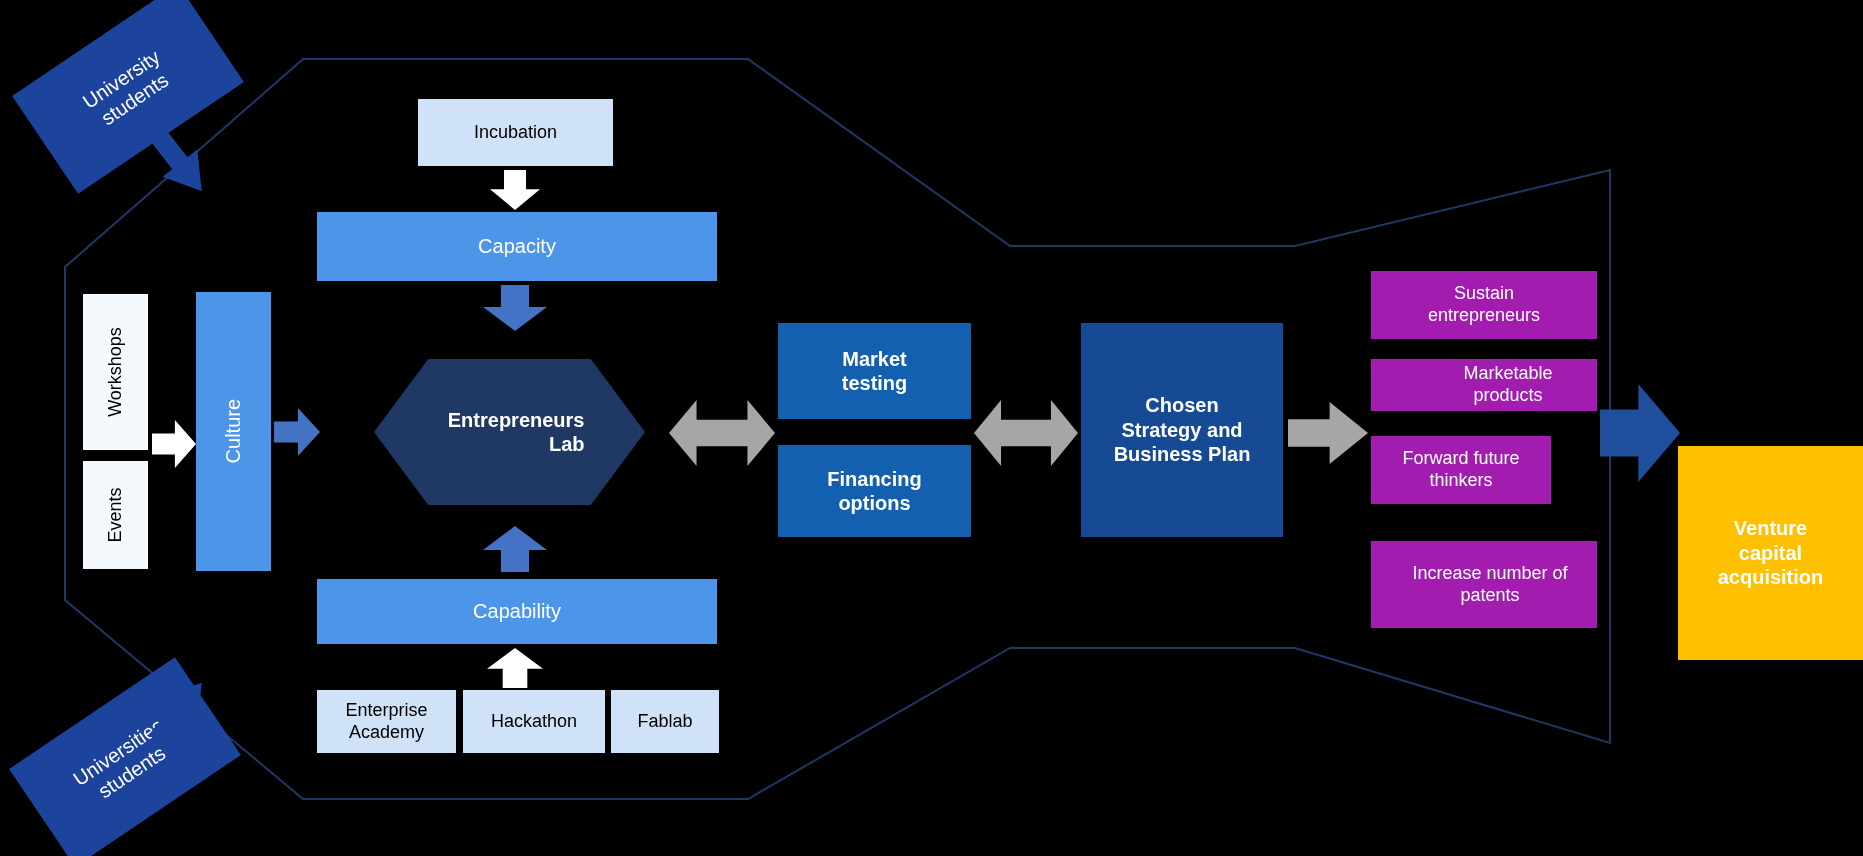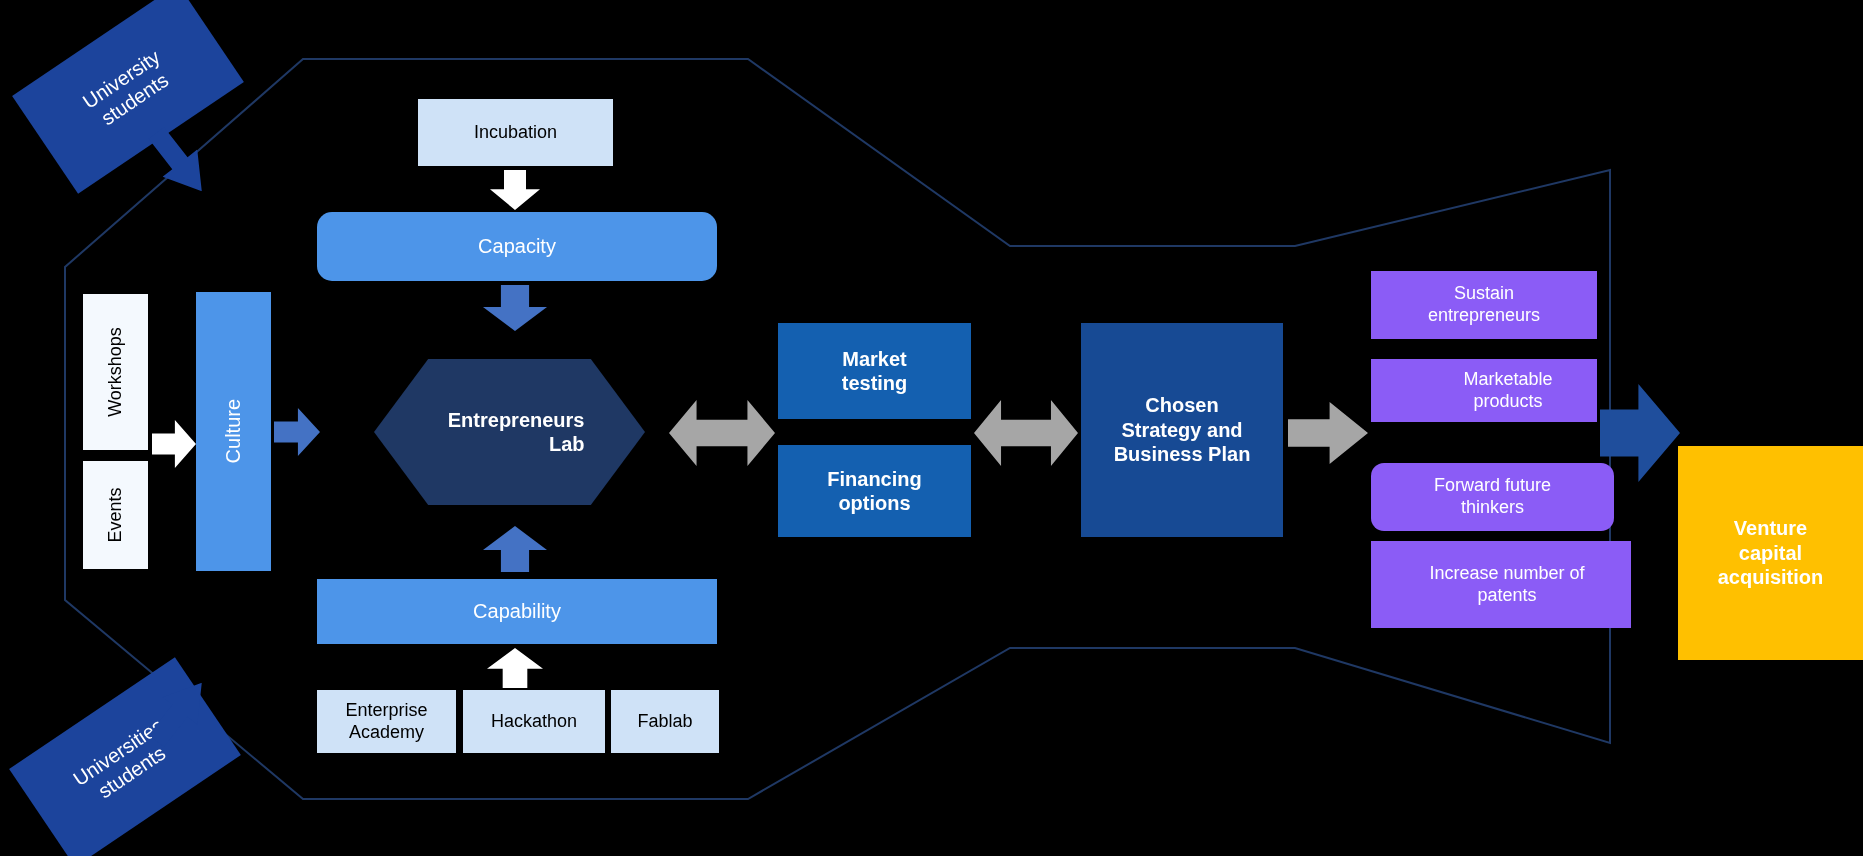--- a/index.html
+++ b/index.html
@@ -17,21 +17,21 @@
   .student   { background:#1C449C; color:#fff; font-size:20px; }
   .white-box { background:#F4F9FE; border:2px solid #000; color:#000; font-size:18px; }
   .bar       { background:#4D95E9; color:#fff; font-size:20px; }
   .light-box { background:#CFE2F7; color:#000; font-size:18px; }
   .hex {
     background:#1F3864; color:#fff; font-weight:bold; font-size:20px;
     clip-path:polygon(20% 0, 80% 0, 100% 50%, 80% 100%, 20% 100%, 0 50%);
   }
   .validation { background:#1460B0; color:#fff; font-weight:bold; font-size:20px;align-items:center; }
   .strategy   { background:#174A94; color:#fff; font-weight:bold; font-size:20px; }
-  .outcome    { background:#8b5cf6; color:#fff; font-size:18px; }
+  .outcome    { background:#a21caf; color:#fff; font-size:18px; }
   .exit       { background:#FFC000; color:#fff; font-weight:bold; font-size:20px; }
   .vtext { transform:rotate(-90deg); white-space:nowrap; }
   .arrow { position:absolute; }
   .white-arrow { background:#FFFFFF; }
   .blue-arrow  { background:#4472C4; }
   .gray-arrow  { background:#A6A6A6; }
   .navy-arrow  { background:#1C449C; }
   .big-arrow   { background:#1F4E9C; }
   .arrow-right    { clip-path:polygon(0 28%, 52% 28%, 52% 0, 100% 50%, 52% 100%, 52% 72%, 0 72%); }
   .arrow-right-big{ clip-path:polygon(0 26%, 48% 26%, 48% 0, 100% 50%, 48% 100%, 48% 74%, 0 74%); }
@@ -68,21 +68,21 @@
 
   <div class="box bar" style="left:196px; top:292px; width:75px; height:279px;">
     <span class="vtext">Culture</span>
   </div>
   <div class="arrow arrow-right blue-arrow" style="left:274px; top:408px; width:46px; height:48px;"></div>
 
   <div class="box light-box" style="left:418px; top:99px; width:195px; height:67px;">
     <span>Incubation</span>
   </div>
   <div class="arrow arrow-down white-arrow" style="left:490px; top:170px; width:50px; height:40px;"></div>
-  <div class="box bar" style="left:317px; top:212px; width:400px; height:69px;border-radius:15px;">
+  <div class="box bar" style="left:317px; top:212px; width:400px; height:69px;">
     <span>Capacity</span>
   </div>
   <div class="arrow arrow-down blue-arrow" style="left:483px; top:285px; width:64px; height:46px;"></div>
 
   <div class="box hex" style="left:374px; top:359px; width:271px; height:146px;text-align:right;">
     <span style="max-width:150px">Entrepreneurs Lab</span>
   </div>
 
   <div class="arrow arrow-up blue-arrow" style="left:483px; top:526px; width:64px; height:46px;"></div>
   <div class="box bar" style="left:317px; top:579px; width:400px; height:65px;">
@@ -113,27 +113,27 @@
 
   <div class="box strategy" style="left:1081px; top:323px; width:202px; height:214px;">
     <span style="max-width:152px">Chosen Strategy and Business Plan</span>
   </div>
 
   <div class="arrow arrow-right gray-arrow" style="left:1288px; top:402px; width:80px; height:62px;"></div>
 
   <div class="box outcome" style="left:1371px; top:271px; width:226px; height:68px;">
     <span style="max-width:150px">Sustain entrepreneurs</span>
   </div>
-  <div class="box outcome" style="left:1371px; top:359px; width:226px; height:63px;padding-left:48px;">
+  <div class="box outcome" style="left:1371px; top:359px; width:226px; height:52px;padding-left:48px;">
     <span style="max-width:130px">Marketable products</span>
   </div>
-  <div class="box outcome" style="left:1371px; top:463px; width:243px; height:68px;border-radius:13px;">
+  <div class="box outcome" style="left:1371px; top:436px; width:180px; height:68px;">
     <span style="max-width:160px">Forward future thinkers</span>
   </div>
-  <div class="box outcome" style="left:1371px; top:541px; width:260px; height:87px;padding-left:12px;">
+  <div class="box outcome" style="left:1371px; top:541px; width:226px; height:87px;padding-left:12px;">
     <span style="max-width:175px">Increase number of patents</span>
   </div>
 
   <div class="arrow arrow-right-big big-arrow" style="left:1600px; top:384px; width:80px; height:98px;"></div>
 
   <div class="box exit" style="left:1678px; top:446px; width:185px; height:214px;">
     <span style="max-width:115px">Venture capital acquisition</span>
   </div>
 
 </div>

